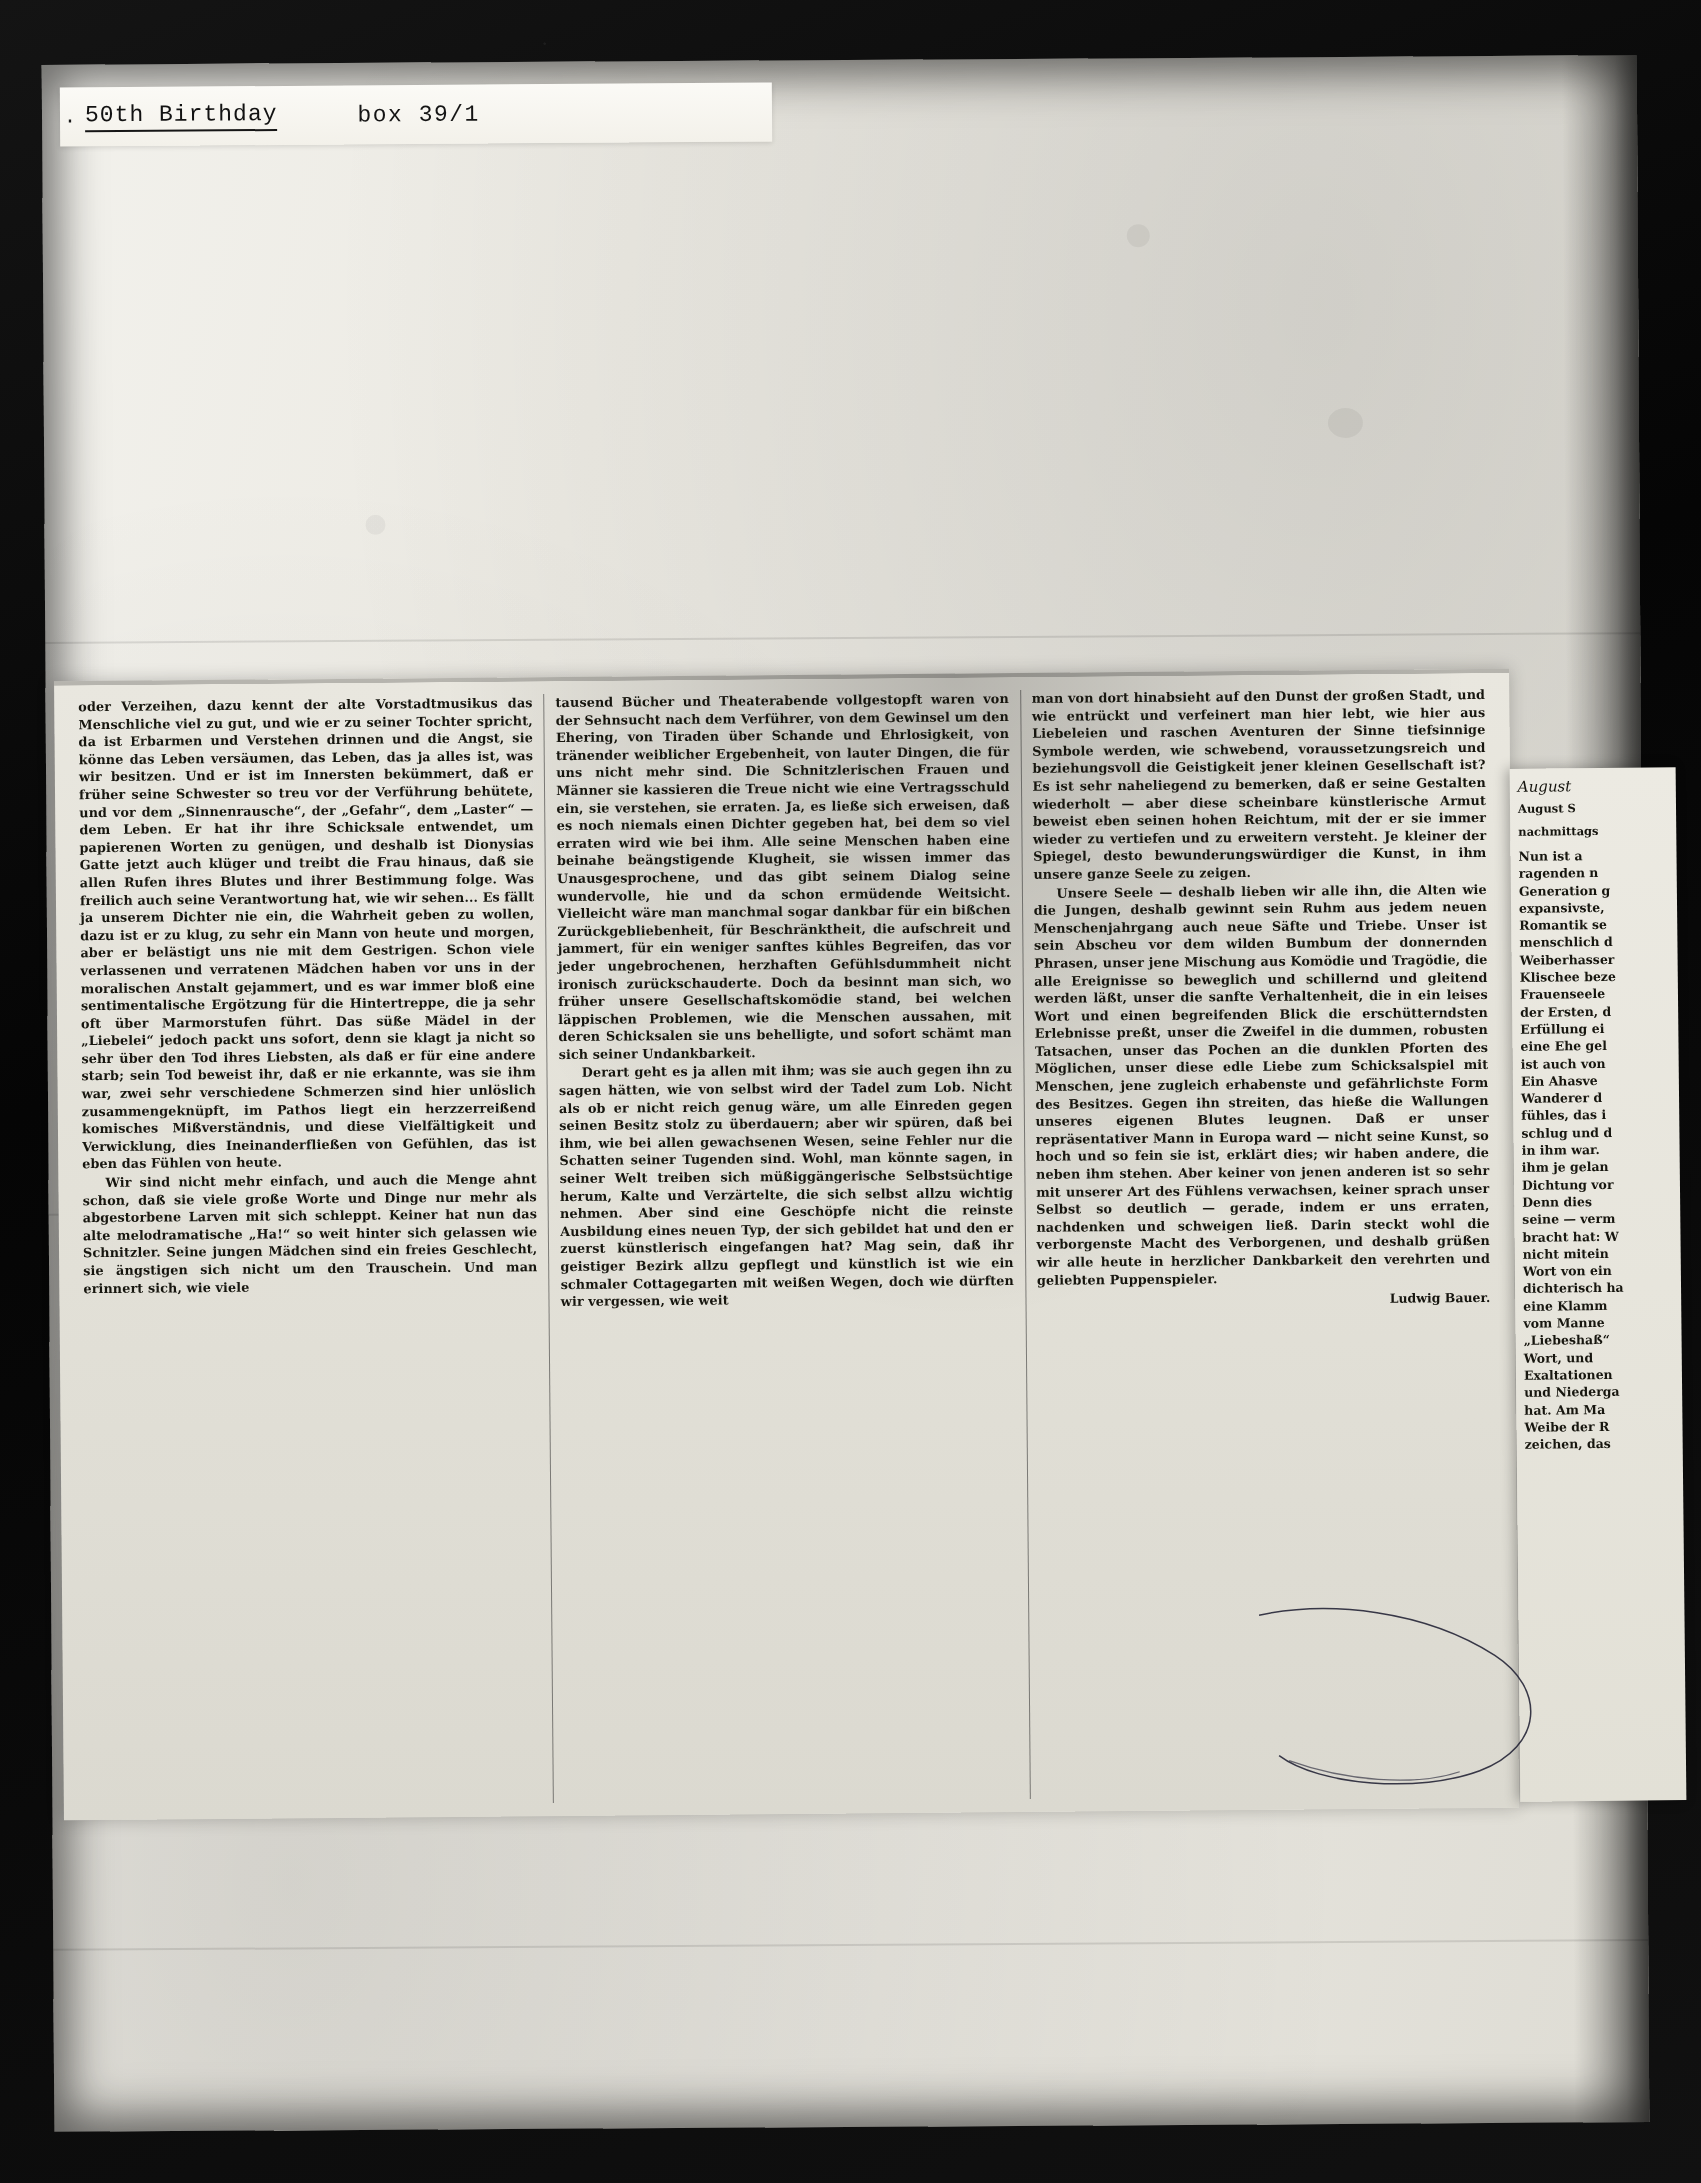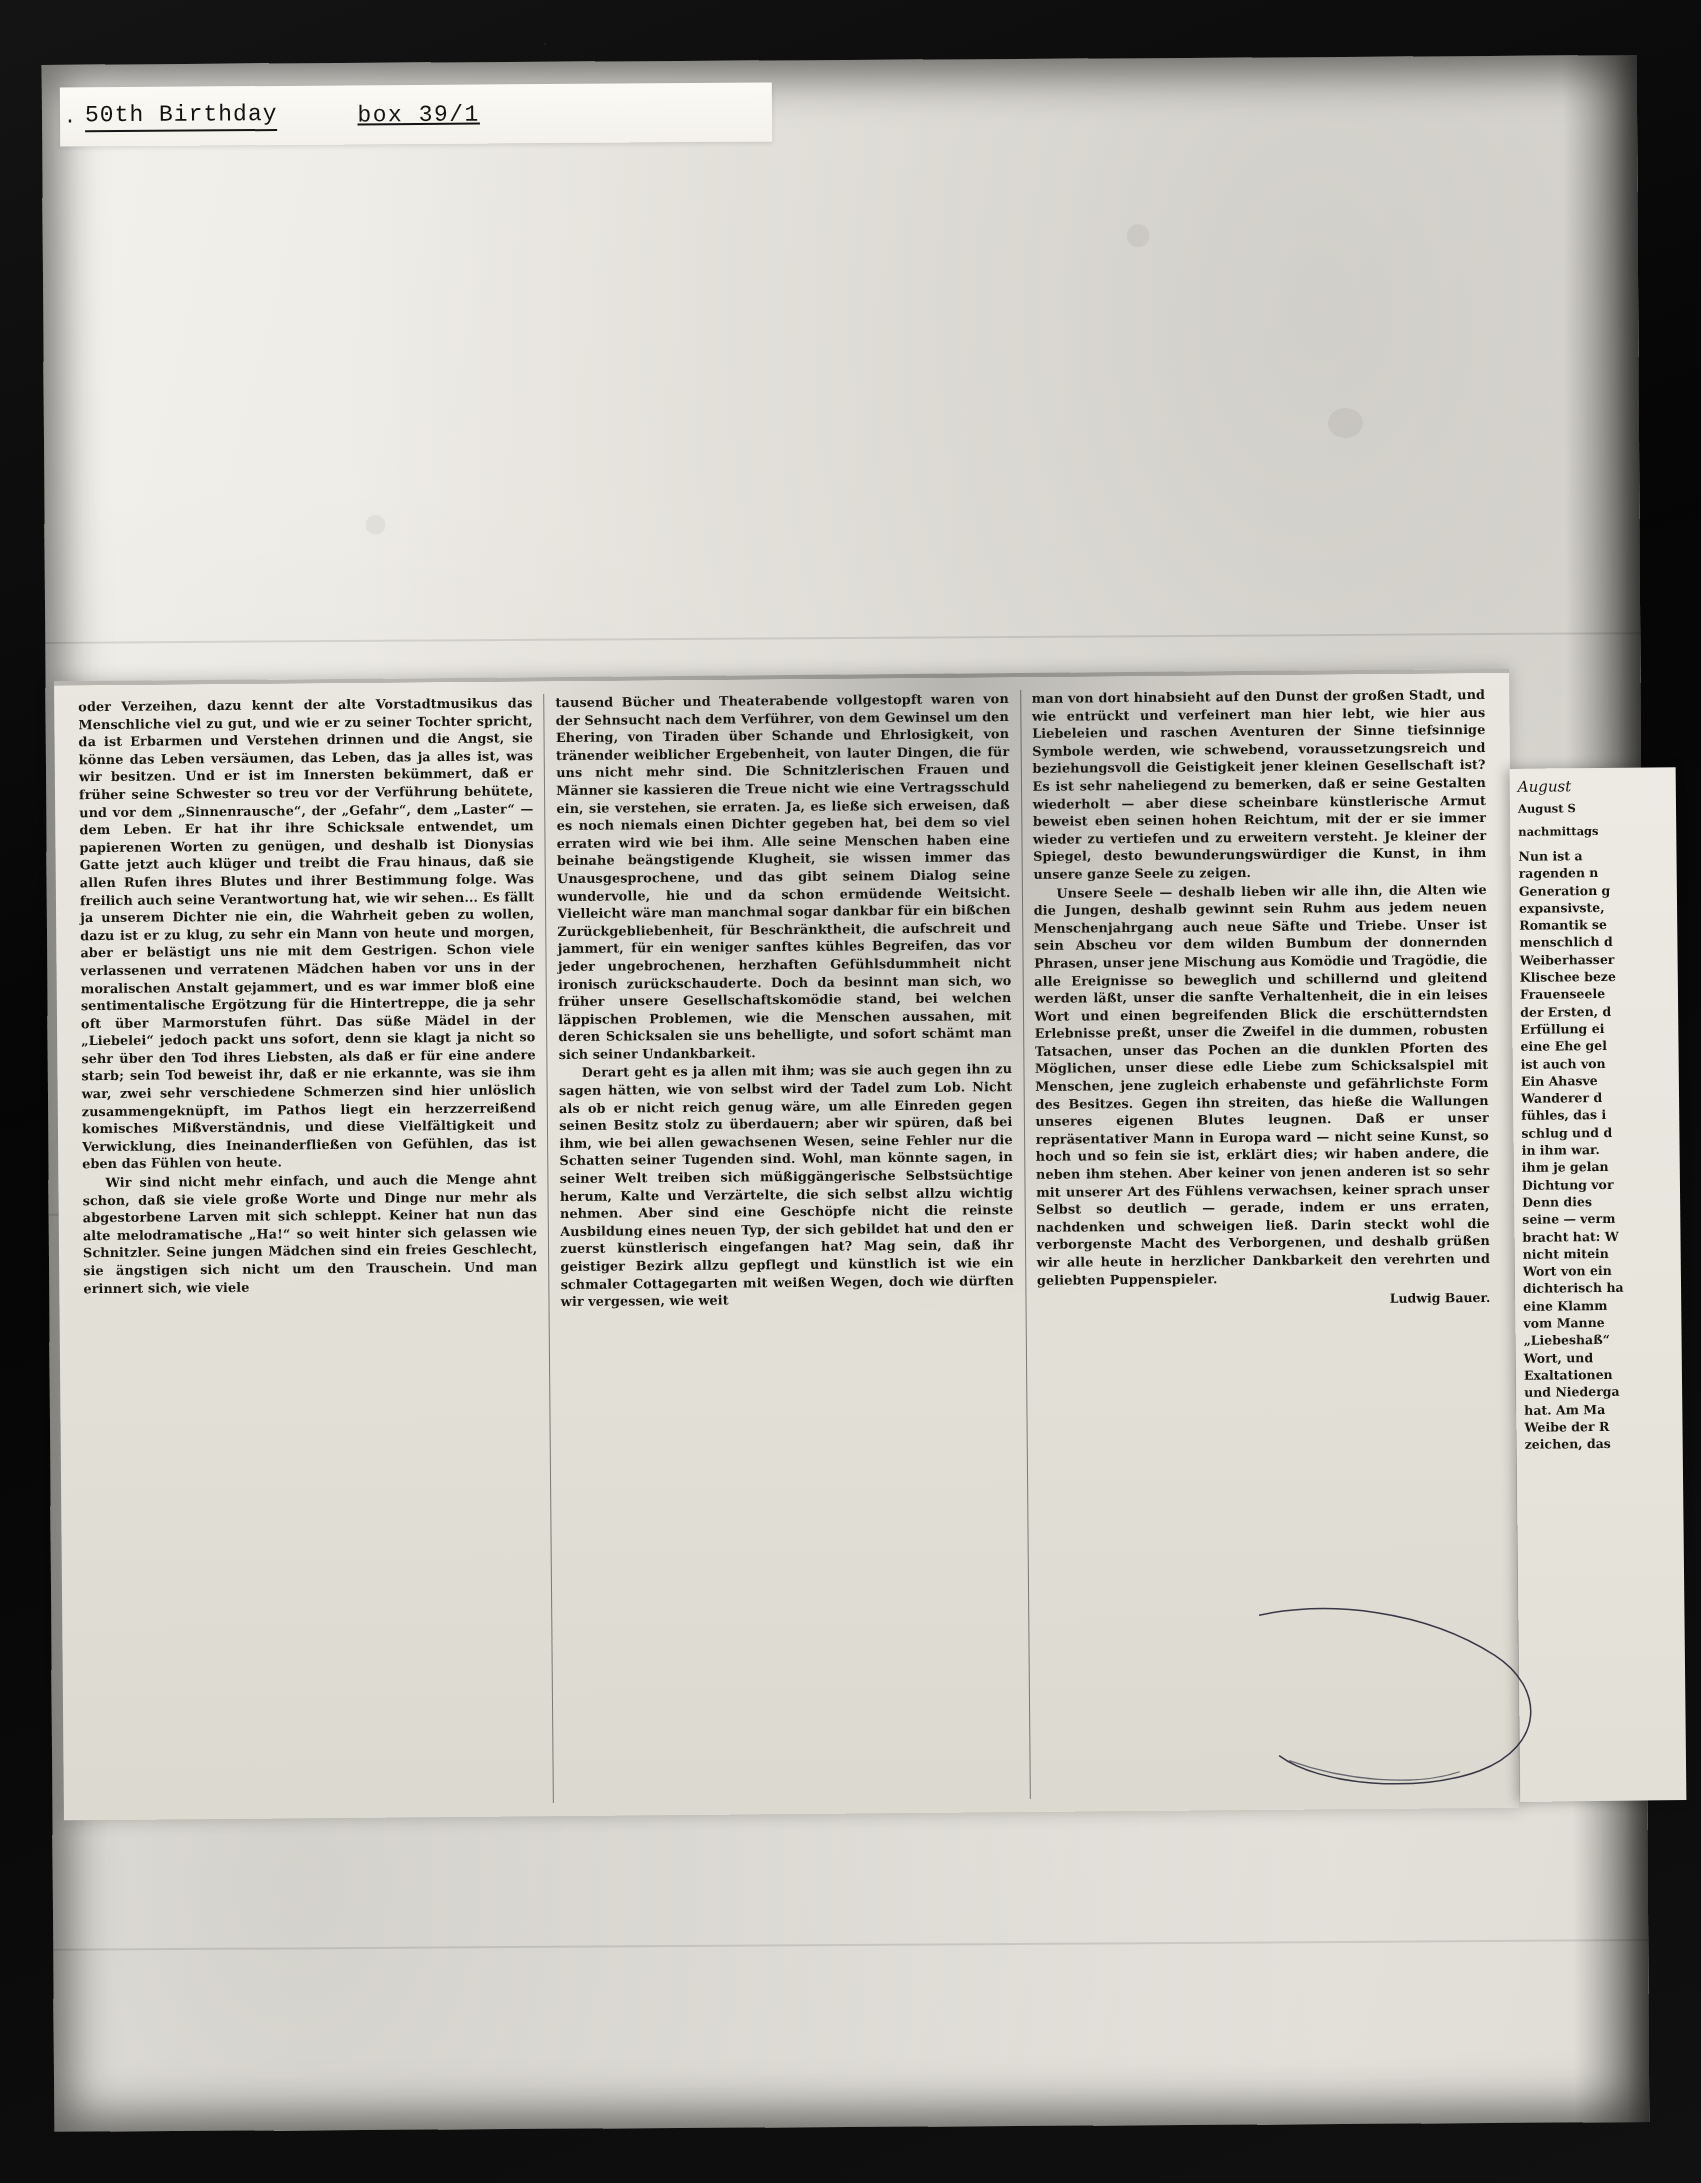--- a/index.html
+++ b/index.html
@@ -91,21 +91,20 @@
     color: #121212;
     border-bottom: 2px solid #161616;
     padding-bottom: 2px;
   }
   .header-box {
     font-family: "Liberation Mono", monospace;
     font-size: 23px;
     letter-spacing: 1.5px;
     color: #141414;
     margin-left: 80px;
-    text-decoration: underline;
   }
 
   
   .clipping {
     position: absolute;
     left: 59px;
     top: 675px;
     width: 1455px;
     height: 1139px;
     background: linear-gradient(180deg, #e9e7df 0%, #e3e1d8 45%, #dbd9d0 100%);

